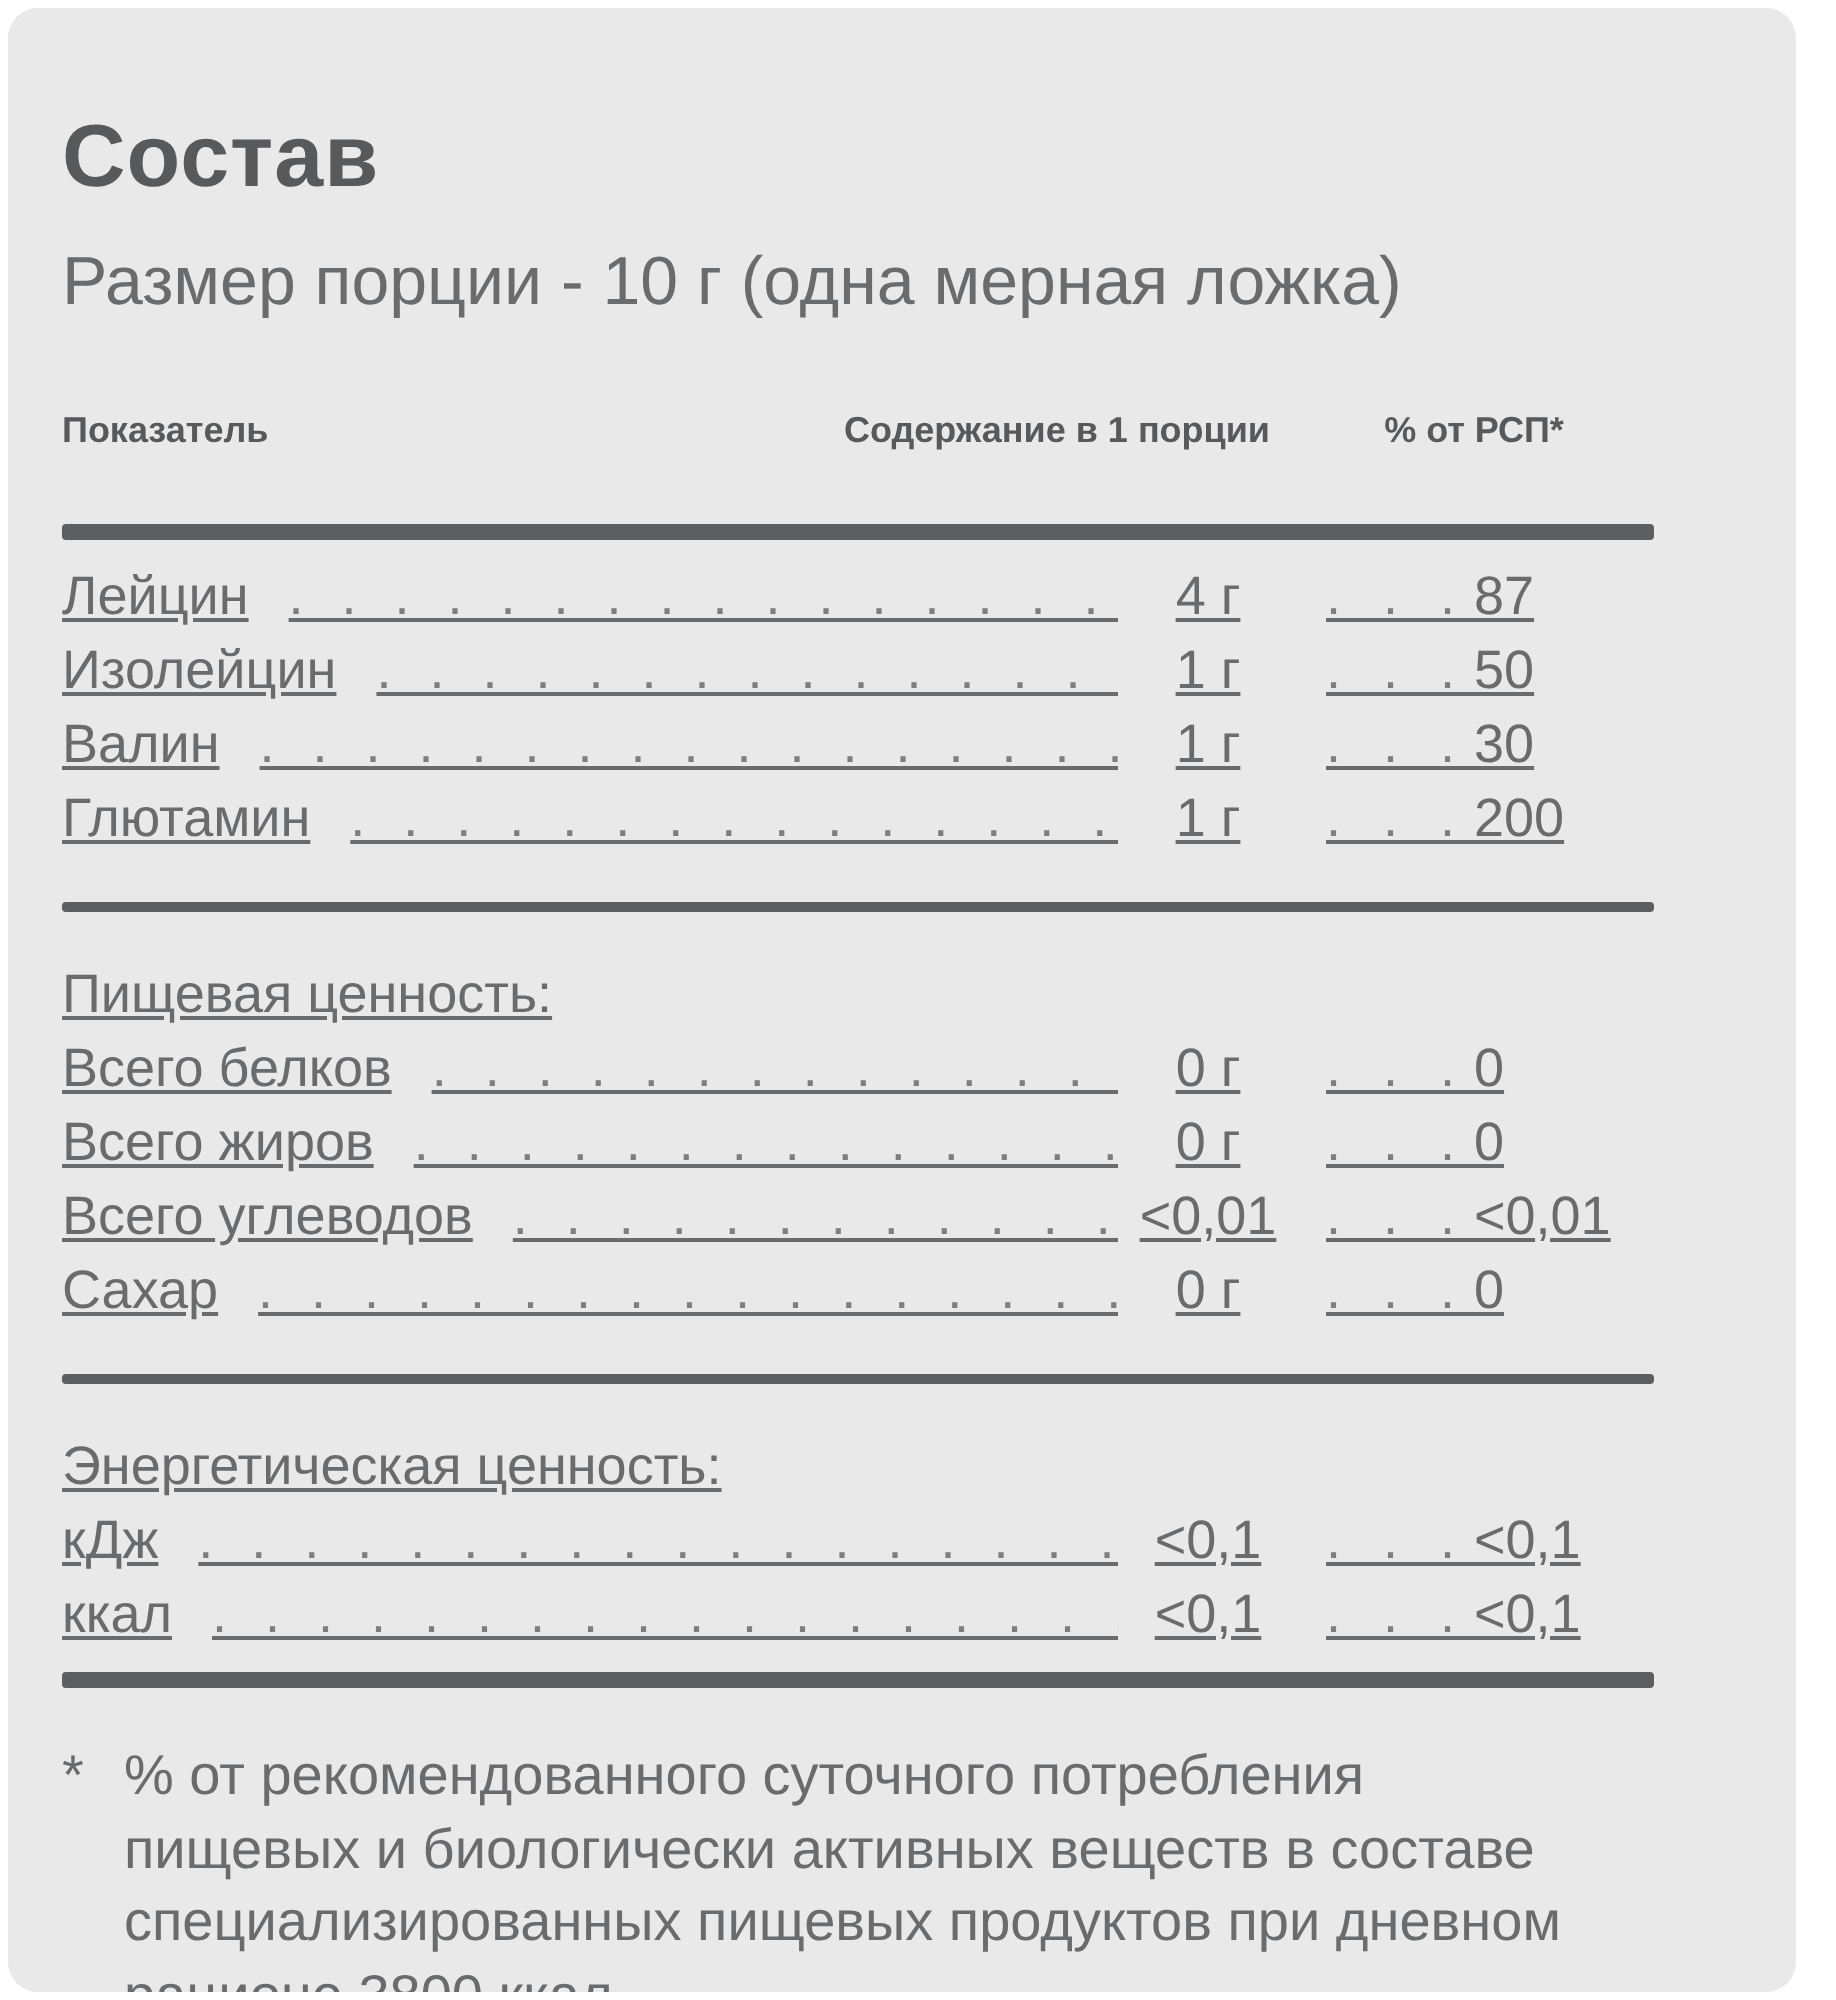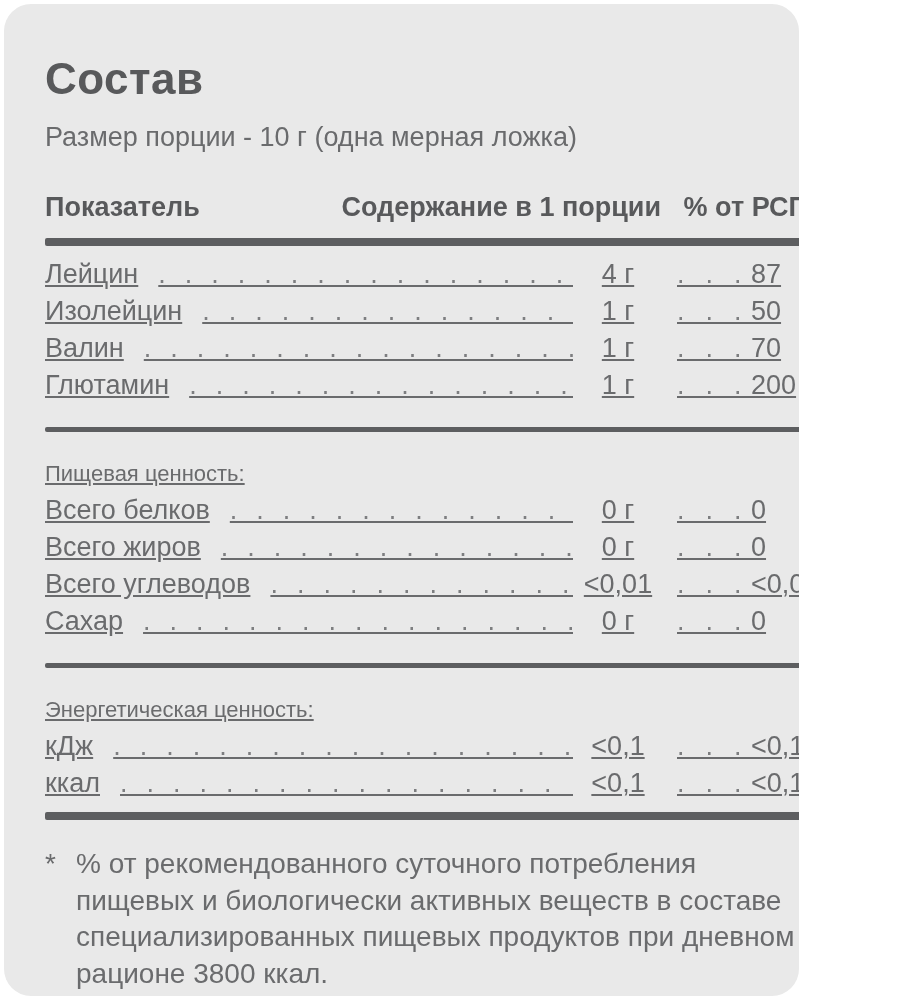--- a/index.html
+++ b/index.html
@@ -13,63 +13,64 @@
   *{box-sizing:border-box;margin:0;padding:0;}
   html,body{width:918px;height:1000px;}
   body{
     background:var(--page-bg);
     font-family:"Liberation Sans","DejaVu Sans",sans-serif;
     color:var(--text);
   }
   .card{
     position:absolute;
     left:4px;top:4px;
-    width:795px;height:992px;
+    width:894px;height:992px;
     background:var(--card-bg);
-    border-radius:27px;
-    padding:46px 53px 40px 41px;
+    border-radius:15px;
+    padding:46px 53px 40px 27px;
     overflow:hidden;
   }
   .title{
     font-size:44px;
     font-weight:bold;
     color:var(--title);
     letter-spacing:0.5px;
     margin-top:4px;
   }
   .subtitle{
-    font-size:27px;
+    font-size:34px;
     margin-top:18px;
     color:var(--text);
   }
   .table{
     margin-top:36px;
     width:796px;
   }
   .thead{
     display:flex;
     align-items:baseline;
     font-weight:bold;
-    font-size:27px;
+    font-size:18px;
     line-height:37px;
     color:var(--title);
-    margin-bottom:12px;
+    margin-bottom:28px;
+    gap:12px;
   }
   .thead .h1{flex:1 1 auto;text-align:left;}
   .thead .h2{flex:0 0 auto;text-align:right;}
   .thead .h3{flex:0 0 180px;text-align:center;}
   .rule{
     background:var(--rule);
     border-radius:2px;
   }
   .rule.thick{height:8px;}
   .rule.thin{height:5px;margin:13px 0;}
   .section{padding:10px 0;text-decoration:underline;}
   .sec-heading{
-    font-size:22px;
+    font-size:27px;
     line-height:37px;
     color:var(--text);
   }
   .row{
     display:flex;
     align-items:baseline;
     font-size:27px;
     line-height:37px;
     color:var(--text);
   }
@@ -139,21 +140,21 @@
             <span class="leader"></span>
             <span class="val">1 г</span>
             <span class="mid"></span>
             <span class="pct">50</span>
           </div>
           <div class="row">
             <span class="label">Валин</span>
             <span class="leader"></span>
             <span class="val">1 г</span>
             <span class="mid"></span>
-            <span class="pct">70</span>
+            <span class="pct">30</span>
           </div>
           <div class="row">
             <span class="label">Глютамин</span>
             <span class="leader"></span>
             <span class="val">1 г</span>
             <span class="mid"></span>
             <span class="pct">200</span>
           </div>
         </div>
         <div class="rule thin"></div>

